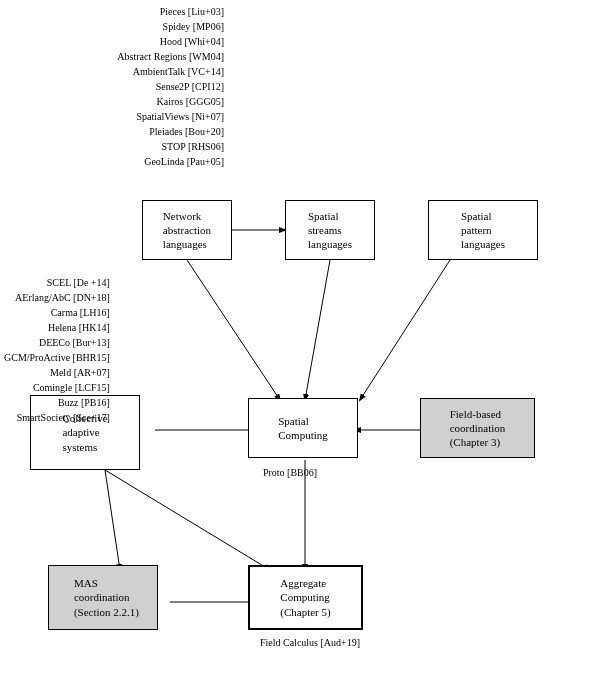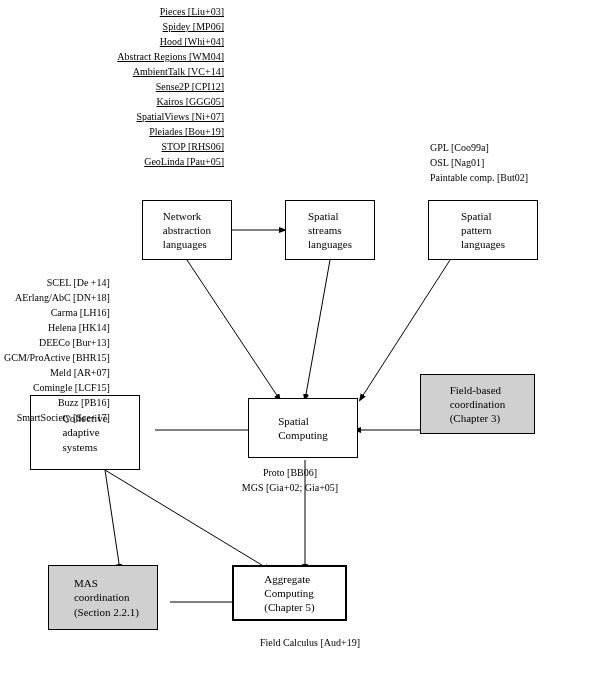--- a/index.html
+++ b/index.html
@@ -99,68 +99,62 @@
   </div>
 
   <div class="box" style="left:30px;top:395px;width:110px;height:75px;">
     <span>Collective<br>adaptive<br>systems</span>
   </div>
 
   <div class="box" style="left:248px;top:398px;width:110px;height:60px;">
     <span>Spatial<br>Computing</span>
   </div>
 
-  <div class="box shaded" style="left:420px;top:374px;width:115px;height:60px;">
+  <div class="box shaded" style="left:420px;top:398px;width:115px;height:60px;">
     <span>Field-based<br>coordination<br>(Chapter 3)</span>
   </div>
 
   <div class="box shaded" style="left:48px;top:565px;width:110px;height:65px;padding-left:7px;">
     <span>MAS<br>coordination<br>(Section 2.2.1)</span>
   </div>
 
-  <div class="box bold-border" style="left:232px;top:565px;width:115px;height:56px;">
+  <div class="box bold-border" style="left:248px;top:565px;width:115px;height:65px;">
     <span>Aggregate<br>Computing<br>(Chapter 5)</span>
   </div>
 
-  <div class="label-group" style="right:365px;top:4px;text-align:right;text-decoration:underline;">
+  <div class="label-group" style="right:365px;top:4px;text-align:right;">
     <div>Pieces [Liu+03]</div>
     <div>Spidey [MP06]</div>
     <div>Hood [Whi+04]</div>
     <div>Abstract Regions [WM04]</div>
     <div>AmbientTalk [VC+14]</div>
     <div>Sense2P [CPI12]</div>
     <div>Kairos [GGG05]</div>
     <div>SpatialViews [Ni+07]</div>
-    <div>Pleiades [Bou+19]</div>
+    <div>Pleiades [Bou+20]</div>
     <div>STOP [RHS06]</div>
     <div>GeoLinda [Pau+05]</div>
   </div>
 
 
-  <div class="label-group" style="left:430px;top:140px;text-align:left;">
-    <div>GPL [Coo99a]</div>
-    <div>OSL [Nag01]</div>
-    <div>Paintable comp. [But02]</div>
-  </div>
 
   <div class="label-group" style="left:4px;top:275px;text-align:right;">
     <div>SCEL [De +14]</div>
     <div>AErlang/AbC [DN+18]</div>
     <div>Carma [LH16]</div>
     <div>Helena [HK14]</div>
     <div>DEECo [Bur+13]</div>
     <div>GCM/ProActive [BHR15]</div>
     <div>Meld [AR+07]</div>
     <div>Comingle [LCF15]</div>
     <div>Buzz [PB16]</div>
     <div>SmartSociety [Sce+17]</div>
   </div>
 
   <div class="label-group center" style="left:200px;top:465px;width:180px;">
     <div>Proto [BB06]</div>
-    <div>MGS [Gia+02; Gia+05]</div>
   </div>
 
   <div class="label-group center" style="left:210px;top:635px;width:200px;text-align:center;">
     <div>Field Calculus [Aud+19]</div>
   </div>
 
 </div>
 
 </body></html>

